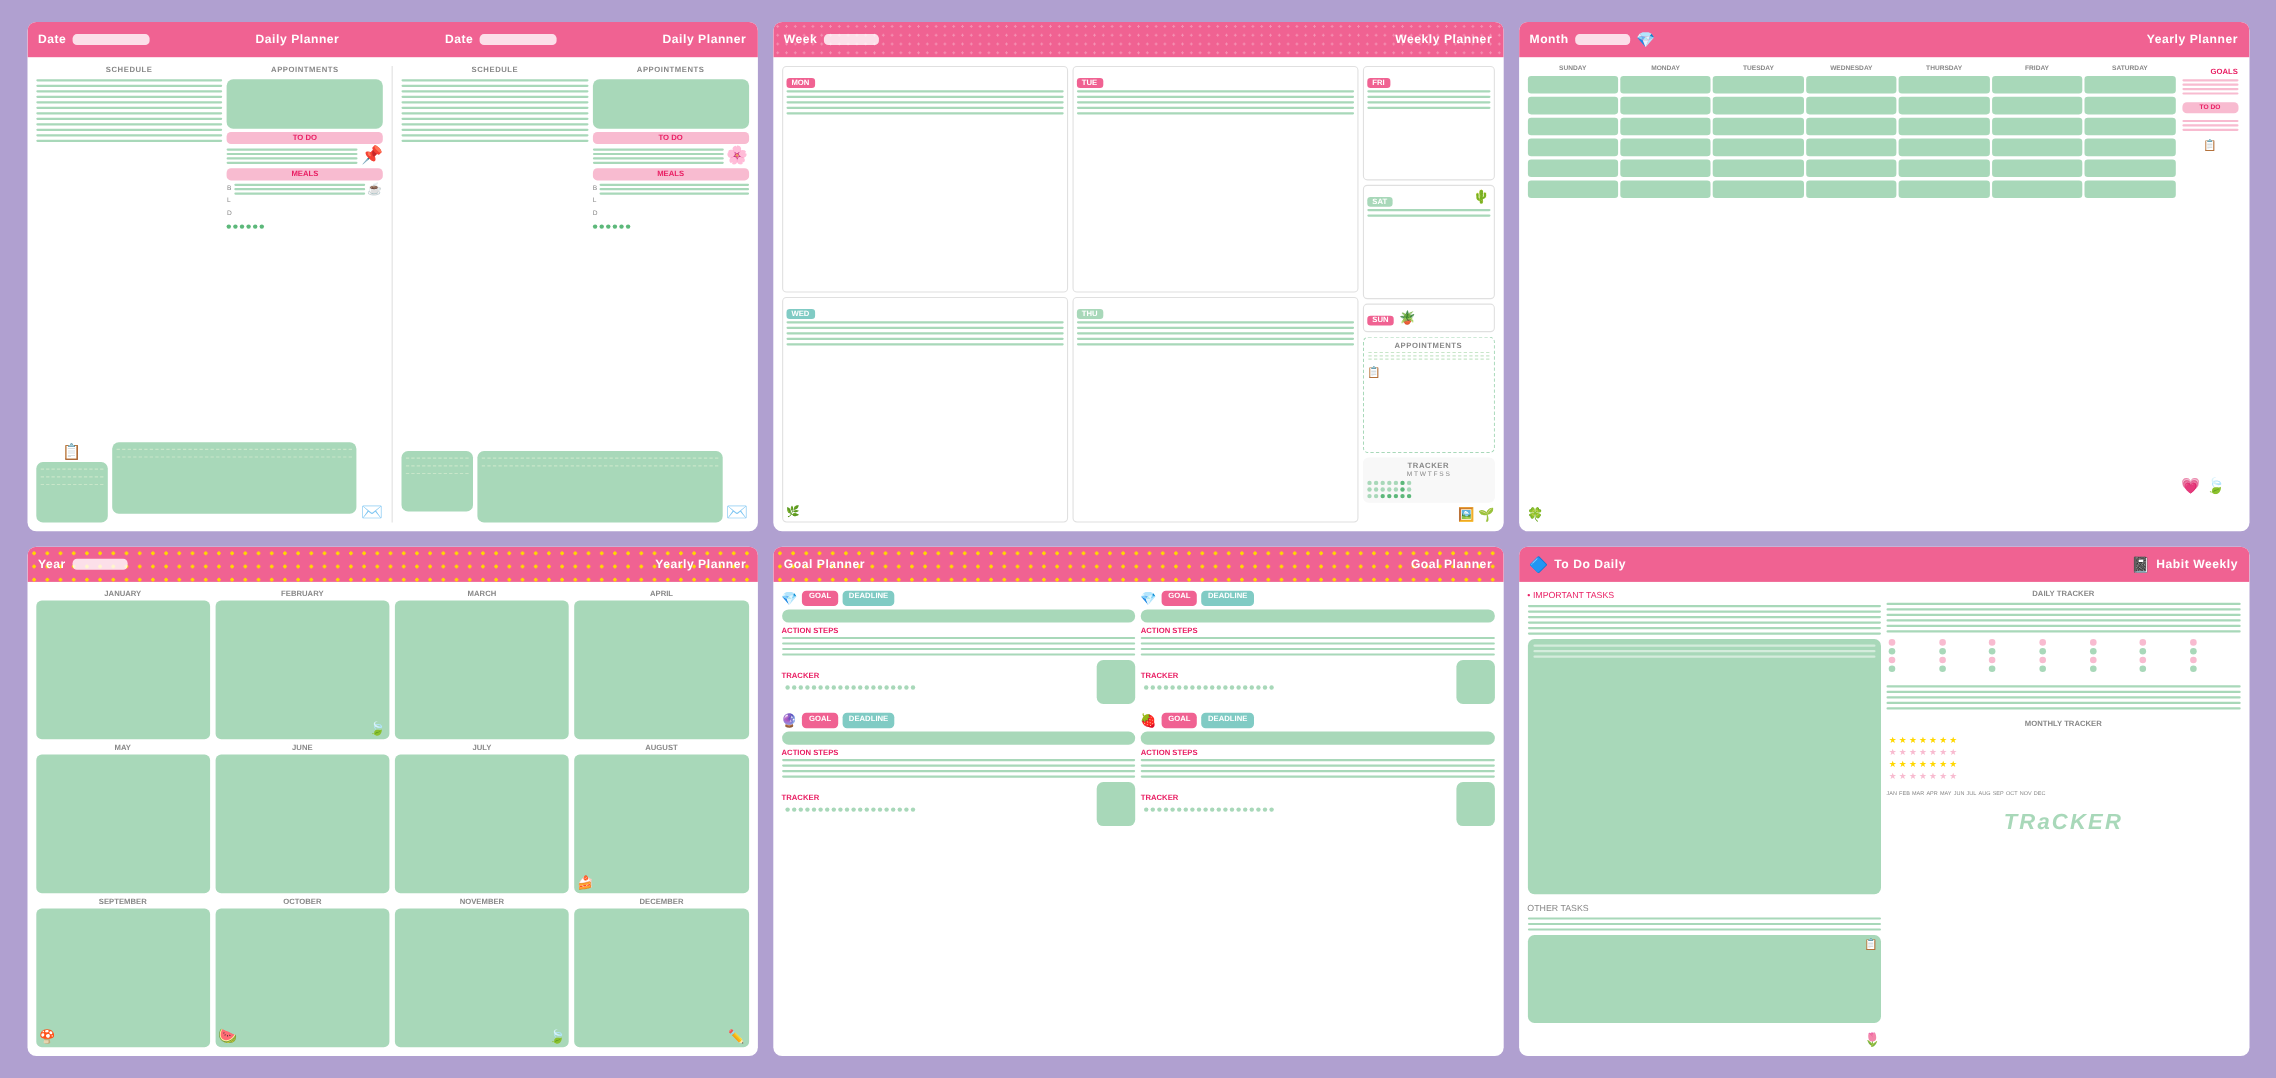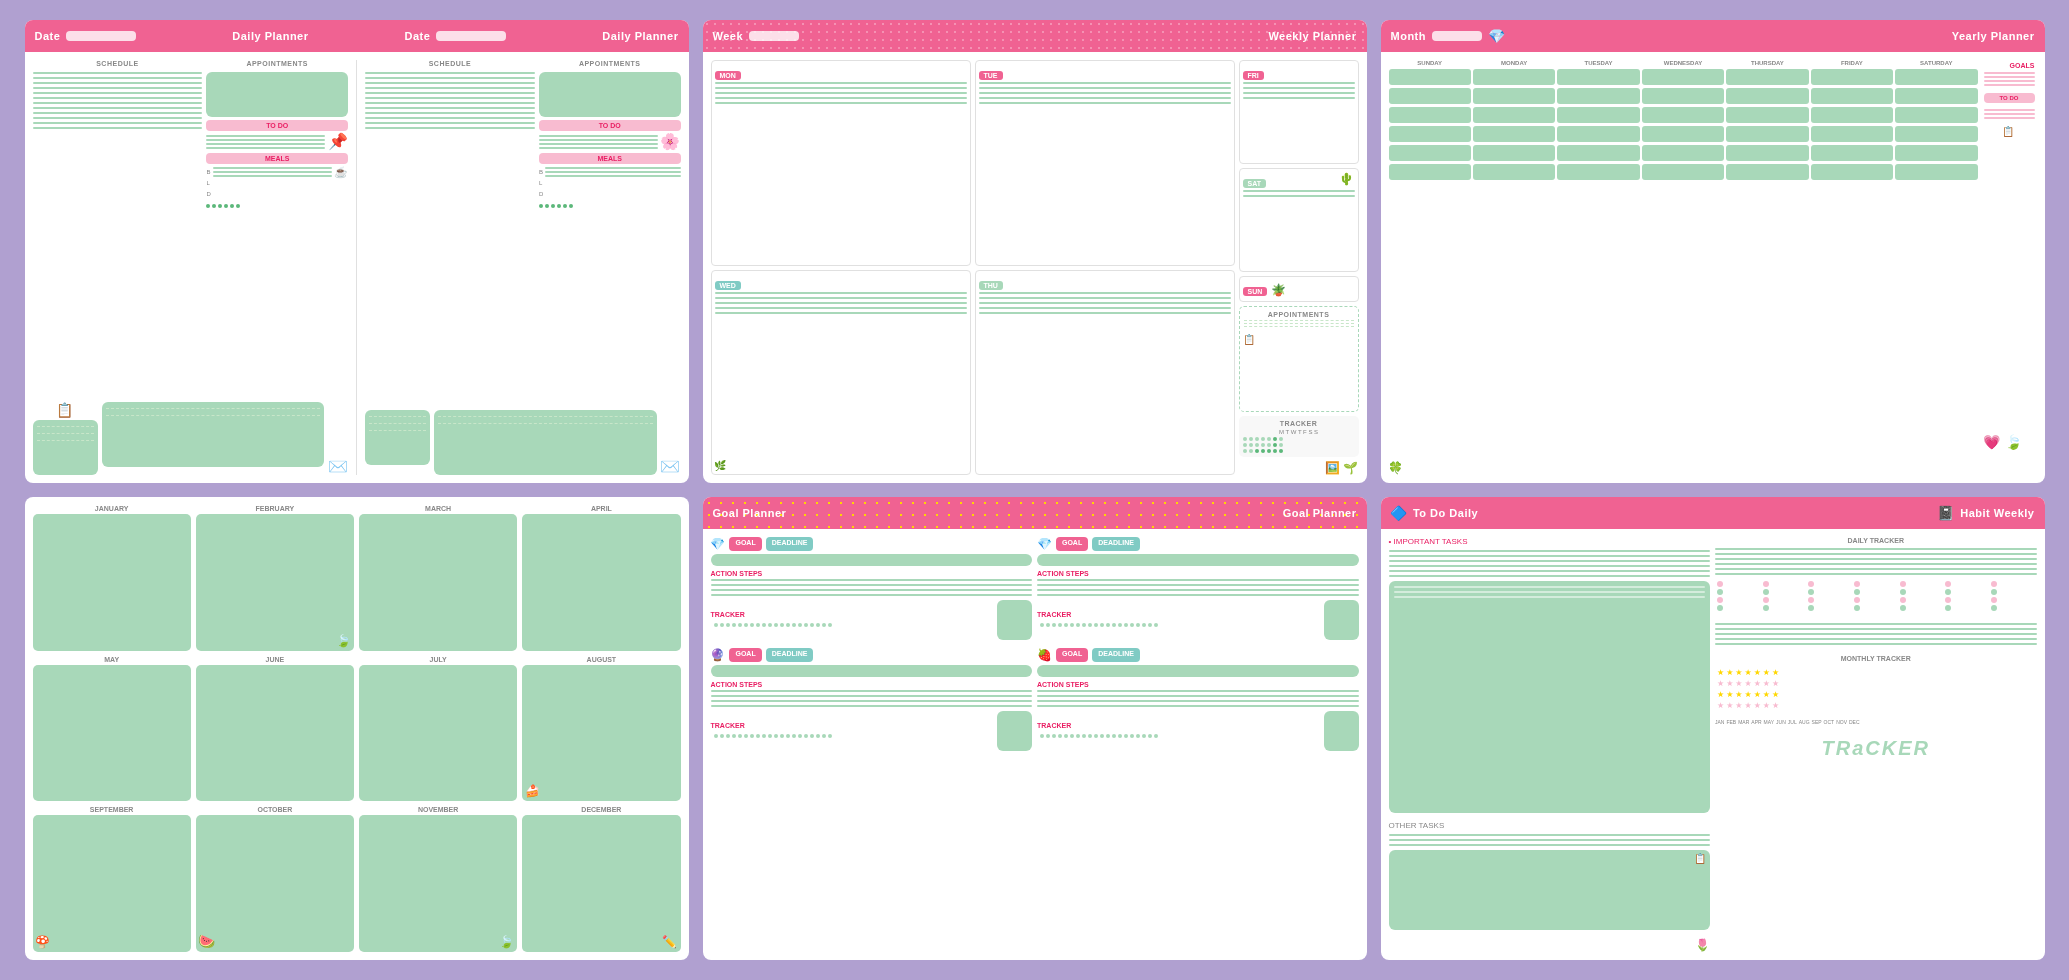--- a/index.html
+++ b/index.html
@@ -742,20 +742,27 @@
           </div>
         </div>
       </div>
       <div style="display:flex; justify-content:flex-start; margin-top:3px;">
         <span style="font-size:12px;">🍀</span>
       </div>
     </div>
   </div>
 
   <div class="planner-card">
+    <div class="card-header yellow-dots">
+      <div class="header-left">
+        <span class="header-title">Year</span>
+        <div class="header-field sm"></div>
+      </div>
+      <span class="header-title">Yearly Planner</span>
+    </div>
     <div class="card-body">
       <div class="yearly-grid">
         <div class="year-month">
             <div class="year-month-label">JANUARY</div>
             <div class="year-month-box"></div>
           </div>
         <div class="year-month">
             <div class="year-month-label">FEBRUARY</div>
             <div class="year-month-box" style="position:relative;">
               <span style="font-size:12px; position:absolute; bottom:3px; right:3px;">🍃</span>

